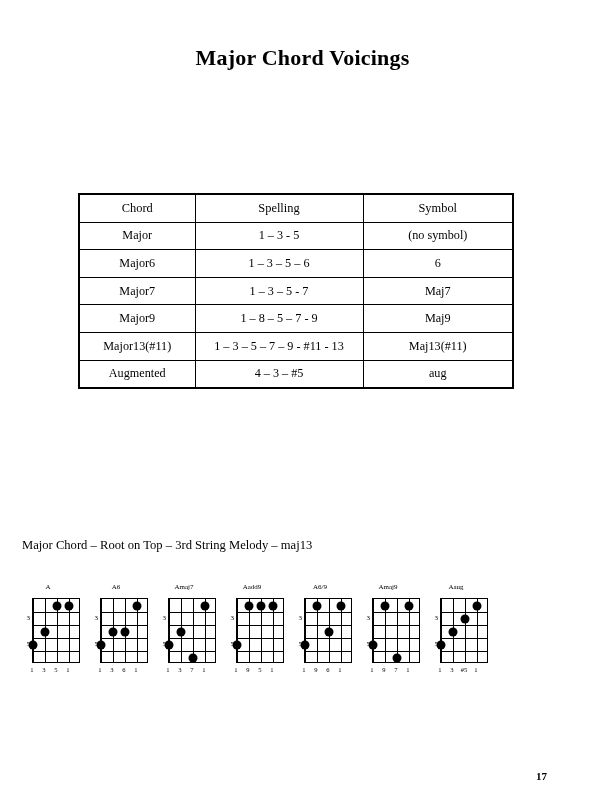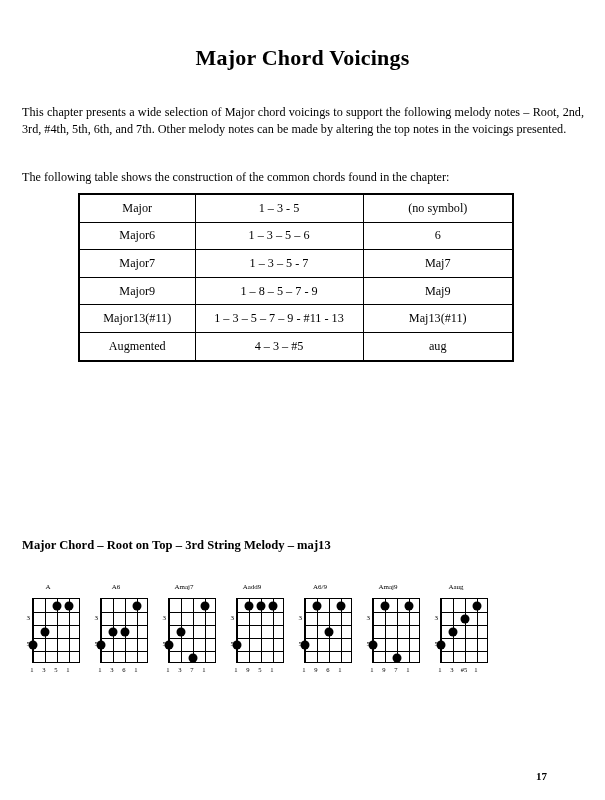--- a/index.html
+++ b/index.html
@@ -80,21 +80,21 @@
   table.chord-table tr.header-row td {
     font-size: 12.4px;
   }
 
   
   .section-heading {
     position: absolute;
     left: 22px;
     top: 538px;
     font-size: 12.6px;
-    font-weight: bold;
+    font-weight: normal;
   }
 
   
   .diagram-strip {
     position: absolute;
     left: 14px;
     top: 583px;
     width: 580px;
     height: 105px;
   }
@@ -189,32 +189,35 @@
     font-weight: bold;
   }
 </style>
 </head>
 <body>
 
 <div class="page">
 
   <h1 class="page-title">Major Chord Voicings</h1>
 
-  <p class="intro intro-1">This chapter presents a wide selection of Major chord voicings to support the following melody notes – Root, 2nd, 3rd, #4th, 5th, 6th, and 7th. Other melody notes can be made by altering the top notes in the voicings presented.</p>
-
-  <p class="intro intro-2">The following table shows the construction of the common chords found in the chapter:</p>
+
 
   <div class="chord-table-wrap">
     <table class="chord-table">
       <colgroup>
         <col class="c-chord">
           <col class="c-spell">
           <col class="c-symbol">
       </colgroup>
       <tbody id="chord-table-body">
+          <tr class="header-row">
+            <td>Chord</td>
+            <td>Spelling</td>
+            <td>Symbol</td>
+          </tr>
           <tr>
             <td>Major</td>
             <td>1 – 3 - 5</td>
             <td>(no symbol)</td>
           </tr>
           <tr>
             <td>Major6</td>
             <td>1 – 3 – 5 – 6</td>
             <td>6</td>
           </tr>

